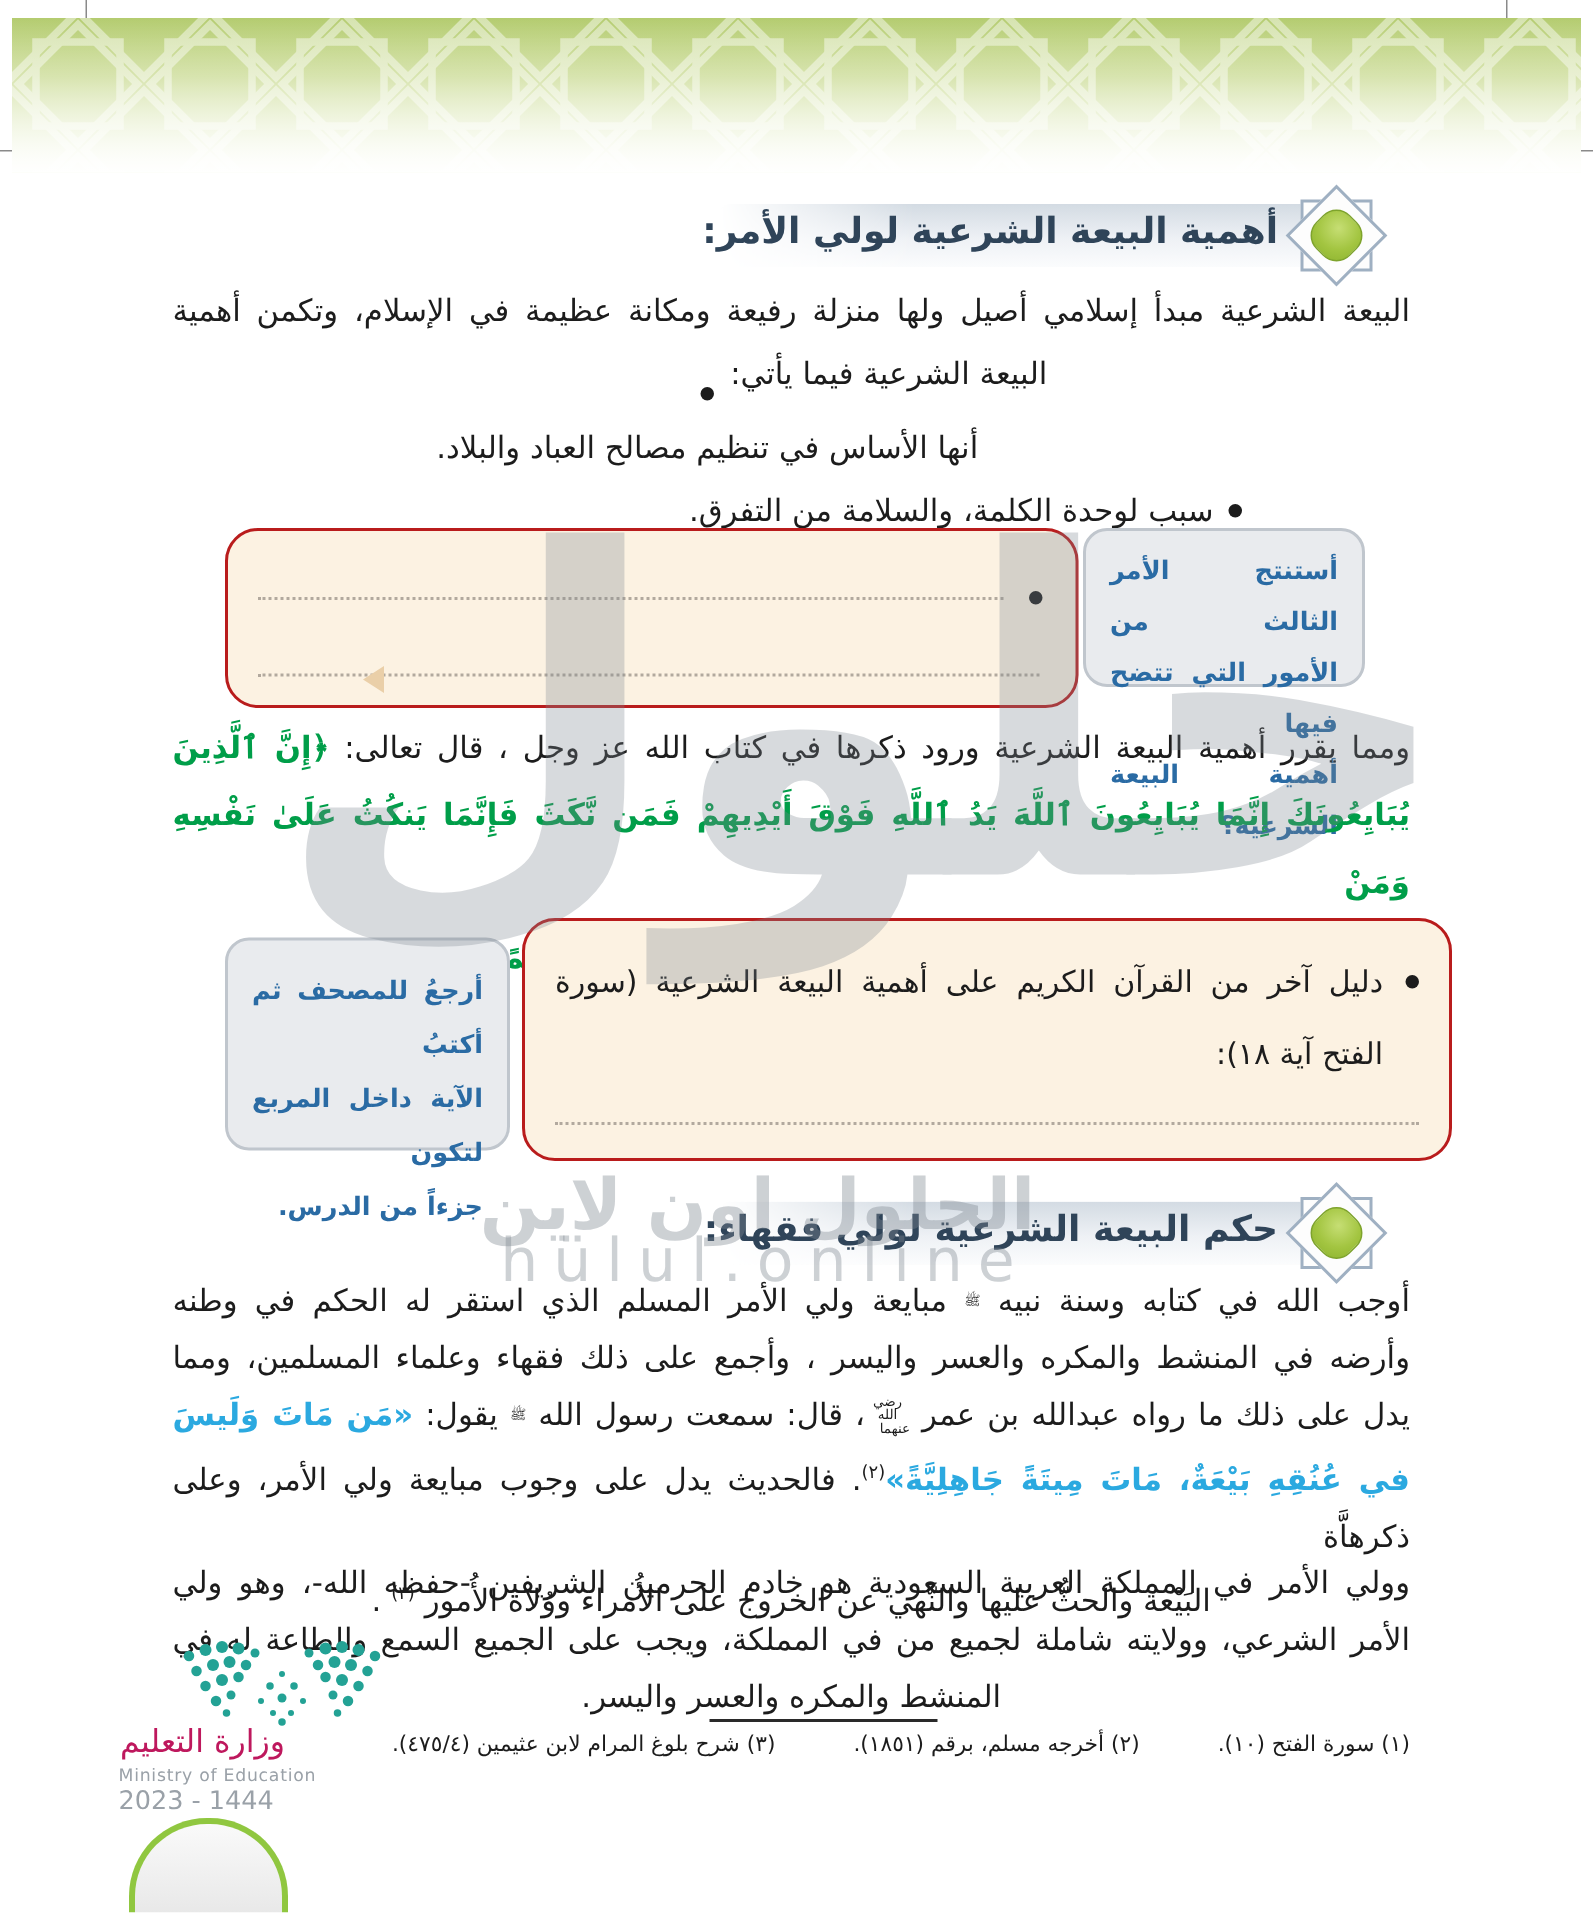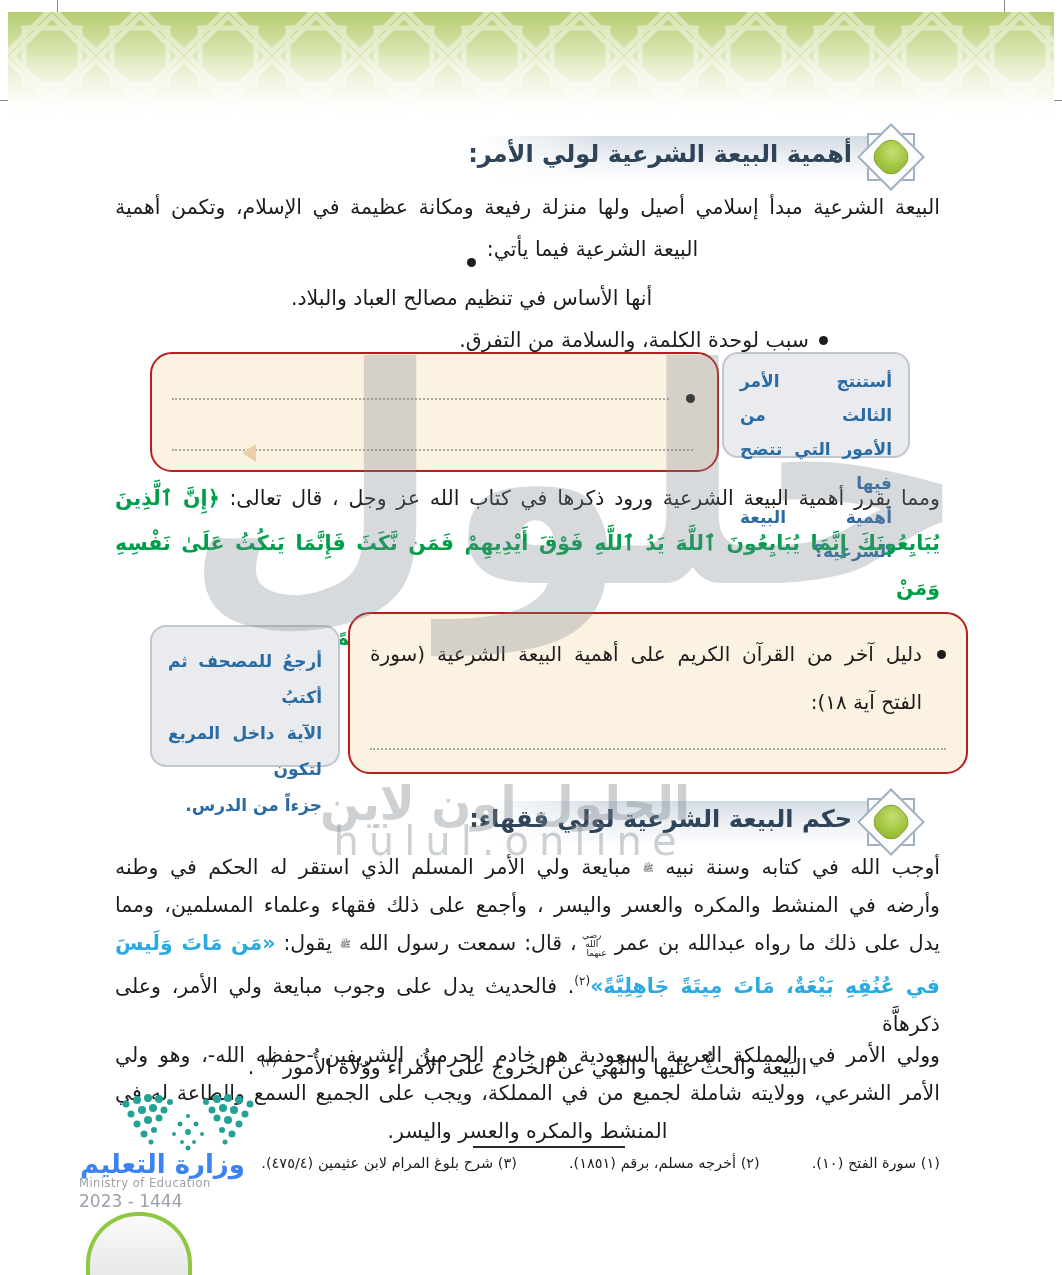--- a/index.html
+++ b/index.html
@@ -47,21 +47,21 @@
   .tri{position:absolute;width:0;height:0;border-top:9px solid transparent;border-bottom:9px solid transparent;
        border-right:14px solid #eacfa8;}
   .box-dot{position:absolute;width:9px;height:9px;border-radius:50%;background:#1c1c1c;}
   .ev-text{position:absolute;right:44px;left:20px;top:16px;direction:rtl;font-size:20px;line-height:48px;}
   .ev-l1{text-align:justify;text-align-last:justify;}
   
   .footrule{position:absolute;left:473px;top:1146px;width:152px;height:2px;background:#2a2a2a;}
   .footnotes{position:absolute;left:115px;top:1155px;width:825px;direction:rtl;display:flex;
              gap:52px;font-size:14.5px;}
   
-  .min-ar{position:absolute;left:80px;top:1149px;font-size:26px;font-weight:bold;color:#3b82f6;direction:rtl;}
+  .min-ar{position:absolute;left:80px;top:1149px;font-size:21px;font-weight:normal;color:#be185d;direction:rtl;}
   .min-en{position:absolute;left:79px;top:1176px;font-size:11.5px;color:#9aa1a8;letter-spacing:.5px;}
   .min-year{position:absolute;left:79px;top:1191px;font-size:17px;color:#9aa1a8;}
   .arch{position:absolute;left:86px;top:1212px;width:98px;height:63px;border:4px solid #90c740;border-bottom:none;
         border-radius:52px 52px 0 0;background:linear-gradient(180deg,#fafafa,#e7e7e7);}
   .min-dots{position:absolute;left:118px;top:1090px;}
   
   .wm{position:absolute;pointer-events:none;color:#7e8790;direction:rtl;}
   .wm-big{left:250px;top:330px;width:720px;font-size:300px;font-weight:bold;opacity:.30;line-height:1;text-align:center;}
   .wm-ar{left:245px;top:776px;width:520px;font-size:47px;font-weight:bold;opacity:.38;text-align:center;}
   .wm-en{left:250px;top:818px;width:520px;font-size:40px;opacity:.38;letter-spacing:10px;direction:ltr;text-align:center;}

